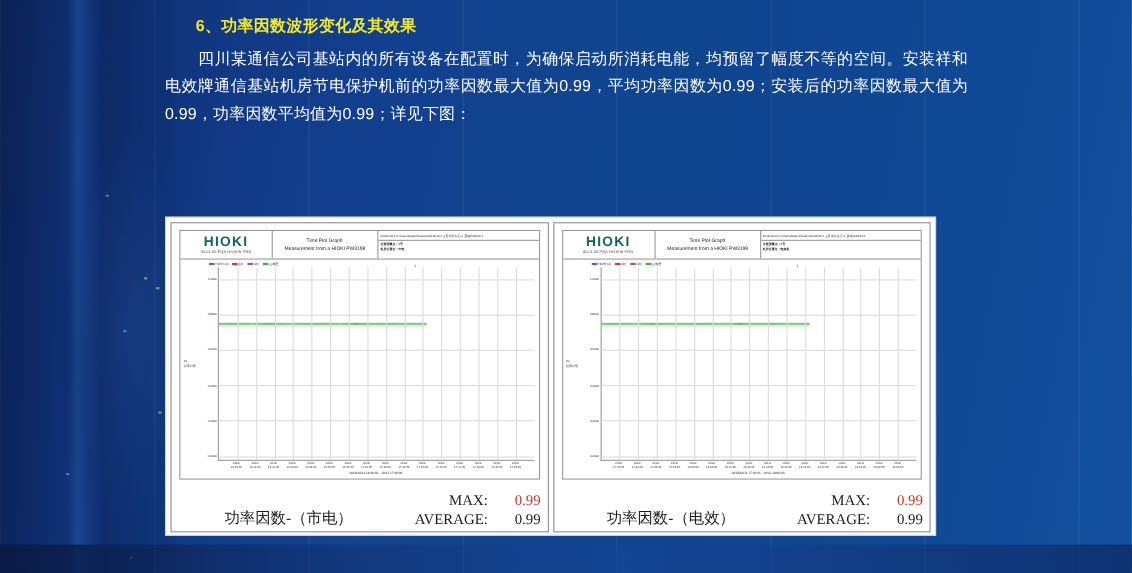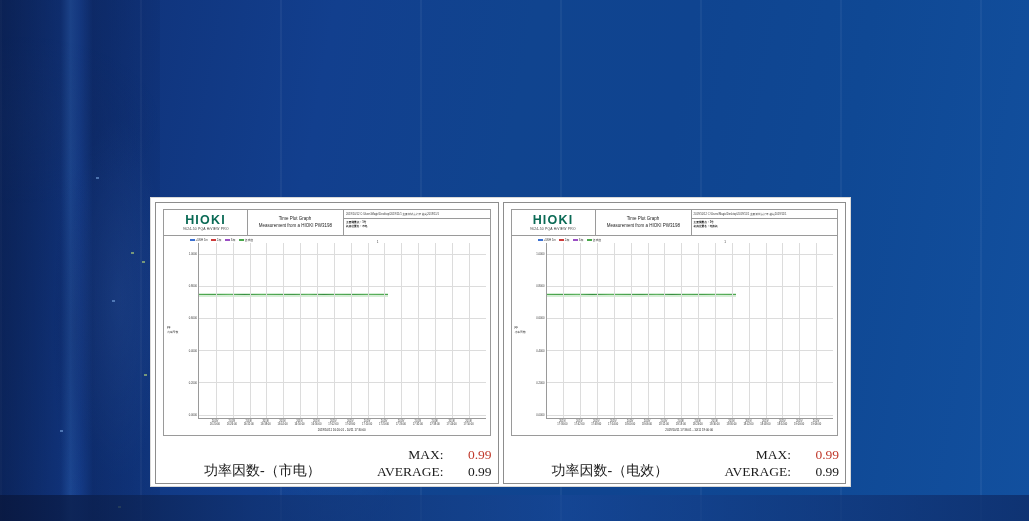--- a/index.html
+++ b/index.html
@@ -204,20 +204,22 @@
   <div class="spark" style="left:142px;top:261px"></div>
   <div class="spark b" style="left:96px;top:177px"></div>
   <div class="spark" style="left:144px;top:374px"></div>
   <div class="spark b" style="left:112px;top:300px"></div>
   <div class="spark" style="left:118px;top:506px"></div>
   <div class="spark b" style="left:60px;top:430px"></div>
 </div>
 <div class="bg-bottom"></div>
 
 <div class="textblock">
+  <div class="heading">6、功率因数波形变化及其效果</div>
+  <div class="para">四川某通信公司基站内的所有设备在配置时，为确保启动所消耗电能，均预留了幅度不等的空间。安装祥和电效牌通信基站机房节电保护机前的功率因数最大值为0.99，平均功率因数为0.99；安装后的功率因数最大值为0.99，功率因数平均值为0.99；详见下图：</div>
 </div>
 
 <div class="card">
 
   <div class="panel">
     <div class="sheet">
       <div class="rpt-head">
         <div class="logo-cell">
           <div class="logo">HIOKI</div>
           <div class="logo-sub">9624-50 PQA HiVIEW PRO</div>

